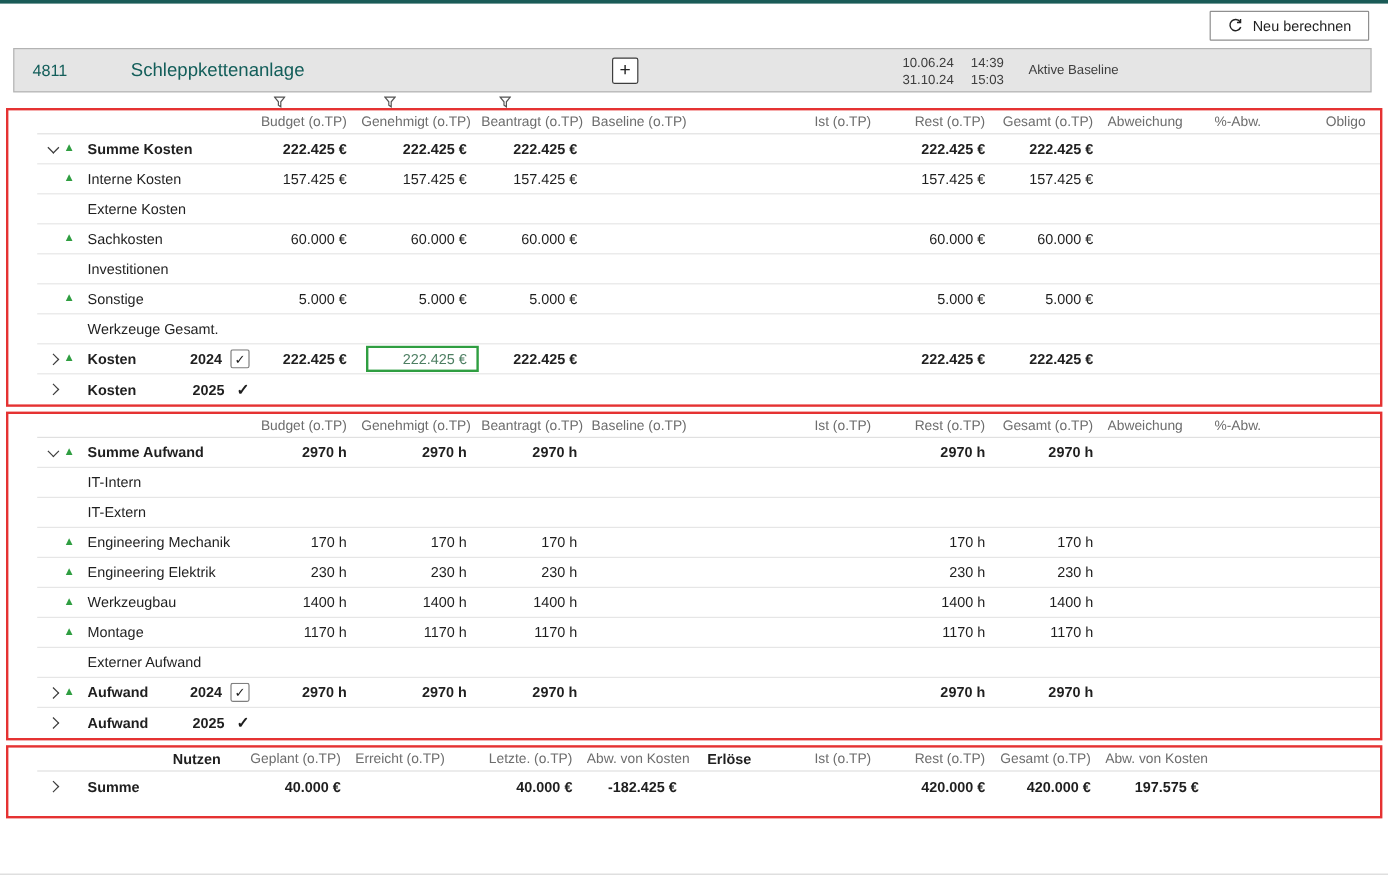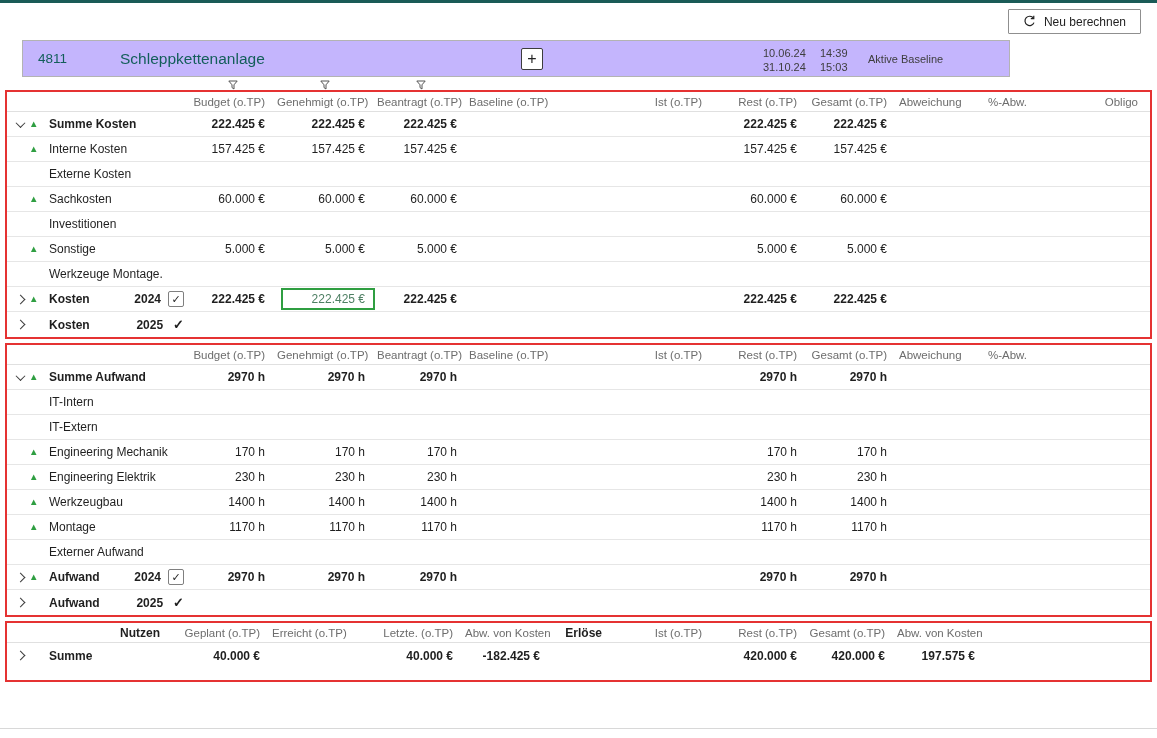--- a/index.html
+++ b/index.html
@@ -17,22 +17,22 @@
   .toolbar-row { position: relative; height: 37px; }
   .recalc-btn {
     position: absolute; right: 16px; top: 6px; height: 25px;
     display: flex; align-items: center; gap: 8px; padding: 0 14px;
     background: #fff; border: 1px solid #8f8f8f; border-radius: 1px;
     font: 12px "Liberation Sans", sans-serif; color: #1f1f1f; cursor: pointer;
   }
 
   
   .header-box {
-    position: relative; margin-left: 22px; width: 988px; height: 37px;
-    border: 1px solid #b3b3b3; background: #c4b5fd;
+    position: relative; margin-left: 11px; width: 1132px; height: 37px;
+    border: 1px solid #b3b3b3; background: #e5e5e5;
   }
   .proj-id { position: absolute; left: 15px; top: 10px; color: #135e5a; font-size: 13.5px; }
   .proj-name { position: absolute; left: 97px; top: 9px; color: #135e5a; font-size: 15.5px; }
   .plus-box {
     position: absolute; left: 498px; top: 7px; width: 22px; height: 22px;
     border: 1.5px solid #3d3d3d; background: #fff; cursor: pointer;
     display: flex; align-items: center; justify-content: center;
     font-size: 16px; line-height: 1; color: #222; border-radius: 2px;
   }
   .ci-labels { position: absolute; left: 531px; top: 5px; font-size: 11px; color: #3d3d3d; line-height: 14px; }
@@ -44,21 +44,21 @@
   .filter-strip {
     display: grid; grid-template-columns: 185px 85px 100px 92px;
     height: 13px; margin-left: 5px;
   }
   .fs-cell { display: flex; justify-content: center; align-items: flex-end; }
   .funnel { display: inline-flex; cursor: pointer; }
 
   
   .tbl {
     margin: 0 0 4px 5px; width: 1147px;
-    border: 2px solid #e53232; background: #fff;
+    border: 2px solid #e53232; background: #fff; padding-left: 24px;
   }
   .tbl.pad-bottom { padding-bottom: 12px; }
   .trow { display: grid; align-items: center; height: 25px; border-bottom: 1px solid #e6e6e6; }
   .trow:last-child { border-bottom: none; }
   .trow.thead { height: 20px; border-bottom: 1px solid #e0e0e0; }
   .grid-main .trow { grid-template-columns: 185px 85px 100px 92px 85px 160px 95px 90px 68px 72px 1fr; }
   .grid-n    .trow { grid-template-columns: 165px 100px 85px 108px 87px 62px 100px 95px 88px 90px 1fr; }
 
   .cell { overflow: hidden; white-space: nowrap; }
   .num { text-align: right; padding-right: 12px; font-size: 12px; }
@@ -265,21 +265,21 @@
       <div class="cell num">5.000 €</div>
       <div class="cell num">5.000 €</div>
       <div class="cell num"></div>
       <div class="cell num"></div>
       <div class="cell num"></div>
     </div>
     <div class="trow">
       <div class="cell label-cell">
         <span class="chev"></span>
         <span class="tri"></span>
-        <span class="rlabel">Werkzeuge Montage.</span>
+        <span class="rlabel">Werkzeuge Gesamt.</span>
       </div>
       <div class="cell num"></div>
       <div class="cell num"></div>
       <div class="cell num"></div>
       <div class="cell num"></div>
       <div class="cell num"></div>
       <div class="cell num"></div>
       <div class="cell num"></div>
       <div class="cell num"></div>
       <div class="cell num"></div>

